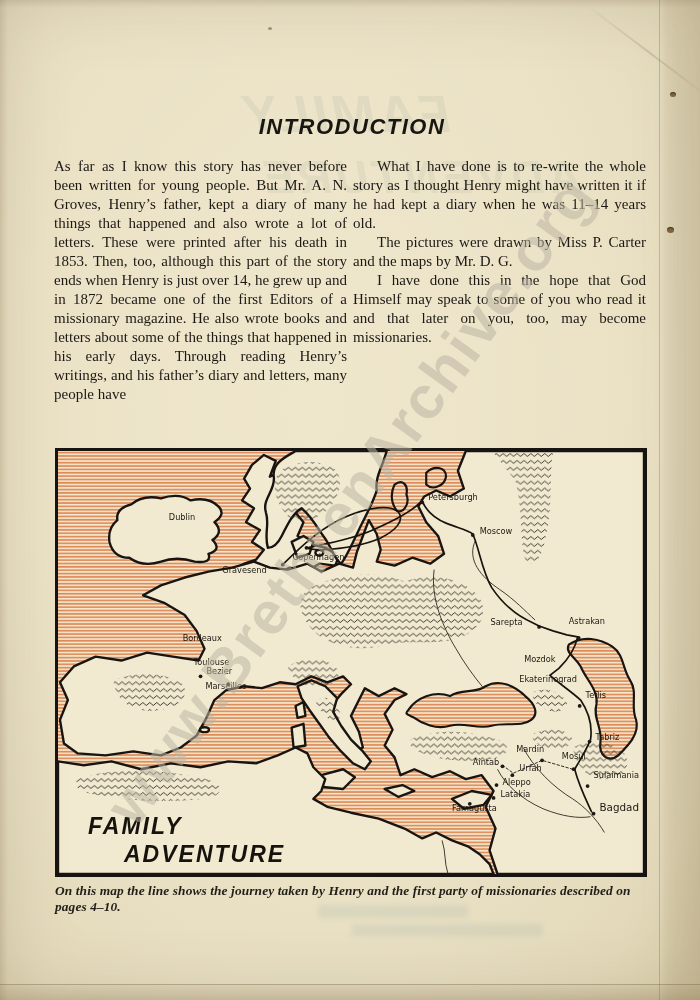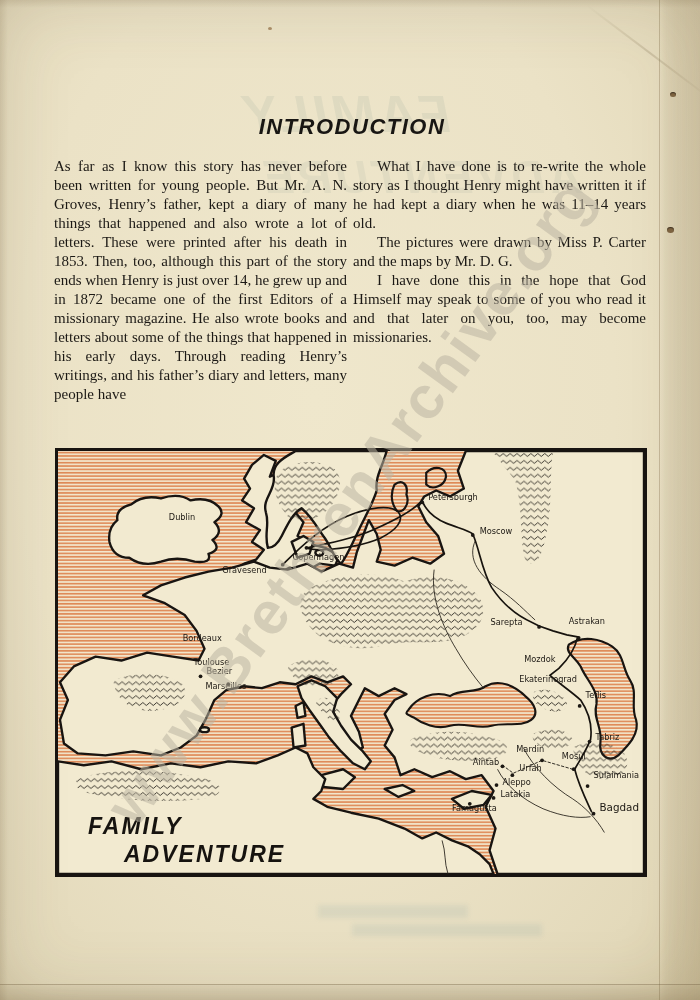--- a/index.html
+++ b/index.html
@@ -221,20 +221,21 @@
           <text x="547" y="364" fill="#1c1813" font-size="10.5" font-family="&quot;DejaVu Sans&quot;, sans-serif">Bagdad</text>
           <circle cx="416" cy="357" r="1.9" fill="#1c1813"></circle>
           <text x="398" y="364" fill="#1c1813" font-size="8.3" font-family="&quot;DejaVu Sans&quot;, sans-serif">Famagusta</text>
         </g>
     </svg>
   </div>
 
   <div class="map-title map-title1">FAMILY</div>
   <div class="map-title map-title2">ADVENTURE</div>
 
+  <div class="map-caption">On this map the line shows the journey taken by Henry and the first party of missionaries described on pages 4–10.</div>
 
   <div class="watermark">www.BrethrenArchive.org</div>
 
   <div class="speck"></div>
   <div class="crease"></div>
   <div class="edge edge-right"></div>
   <div class="edge edge-bottom"></div>
   <div class="edge edge-top"></div>
   <div class="edge edge-left"></div>
   <div class="hole hole1"></div>

